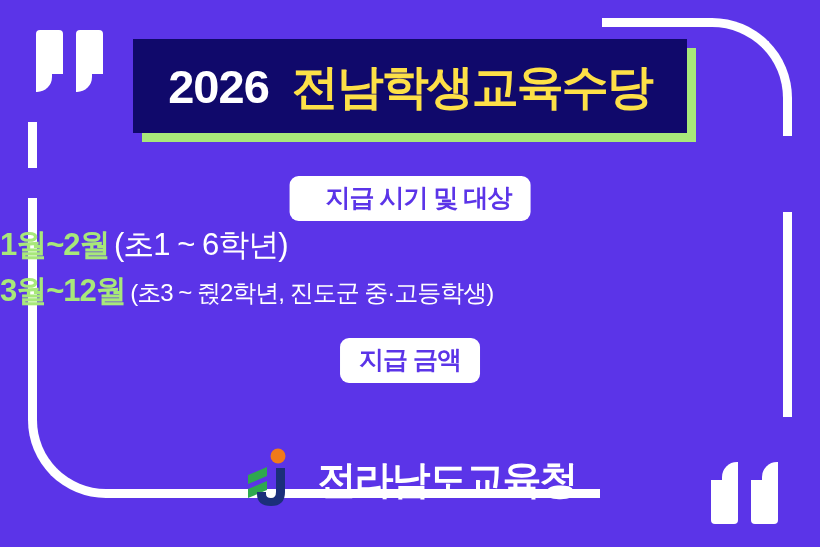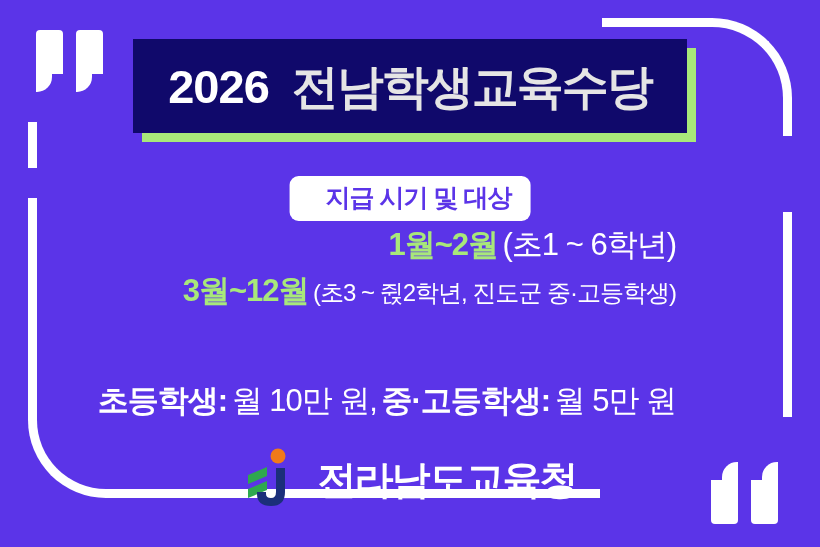--- a/index.html
+++ b/index.html
@@ -141,21 +141,21 @@
     gap: 23px;
   }
   .title-year {
     color: #ffffff;
     font-size: 47px;
     font-weight: bold;
     letter-spacing: -1px;
     line-height: 1;
   }
   .title-main {
-    color: #e5e5e5;
+    color: #fde047;
     font-size: 47px;
     font-weight: bold;
     letter-spacing: -2px;
     line-height: 1;
   }
 
   
   .pill {
     position: absolute;
     background: #ffffff;
@@ -170,21 +170,21 @@
     transform: translateX(-50%);
   }
   .pill-schedule { top: 176px; padding-left: 36px; }
   .pill-amount   { top: 338px; }
 
   
   .line {
     position: absolute;
     left: 0;
     width: 676px;
-    text-align: right;
+    text-align: left;
     white-space: nowrap;
     color: #ffffff;
   }
   .line-1 { top: 224px; }
   .line-2 { top: 270px; }
   .line-3 { top: 380px; }
 
   .hl {
     color: #A8E87A;
     font-weight: bold;
@@ -252,27 +252,22 @@
   <div class="line line-1">
     <span class="hl big">1월~2월</span>
     <span class="wht big">(초1 ~ 6학년)</span>
   </div>
 
   <div class="line line-2">
     <span class="hl mid">3월~12월</span>
     <span class="wht small">(초3 ~ 쥕2학년, 진도군 중·고등학생)</span>
   </div>
 
-
-  <div class="line line-3">
-    <span class="wht-b mid">초등학생:</span>
-    <span class="wht mid">월 10만 원,</span>
-    <span class="wht-b mid">중·고등학생:</span>
-    <span class="wht mid">월 5만 원</span>
-  </div>
+  <div class="pill pill-amount">지급 금액</div>
+
 
   <div class="logo-row">
     <div class="logo-mark">
       <svg width="54" height="62" viewBox="0 0 54 62" xmlns="http://www.w3.org/2000/svg">
         <circle cx="34" cy="8" r="7.5" fill="#F07A1A"></circle>
         <path d="M4 27 L23 19 L23 28 L4 36 Z" fill="#2FA84F"></path>
         <path d="M4 41 L23 33 L23 42 L4 50 Z" fill="#2FA84F"></path>
         <path d="M27 20 L41 20 L41 44 Q41 58 27 58 Q13 58 13 46 L13 44 L22 44 L22 46 Q22 50 27 50 Q32 50 32 44 L32 20 Z" fill="#1B2F7A"></path>
       </svg>
     </div>

